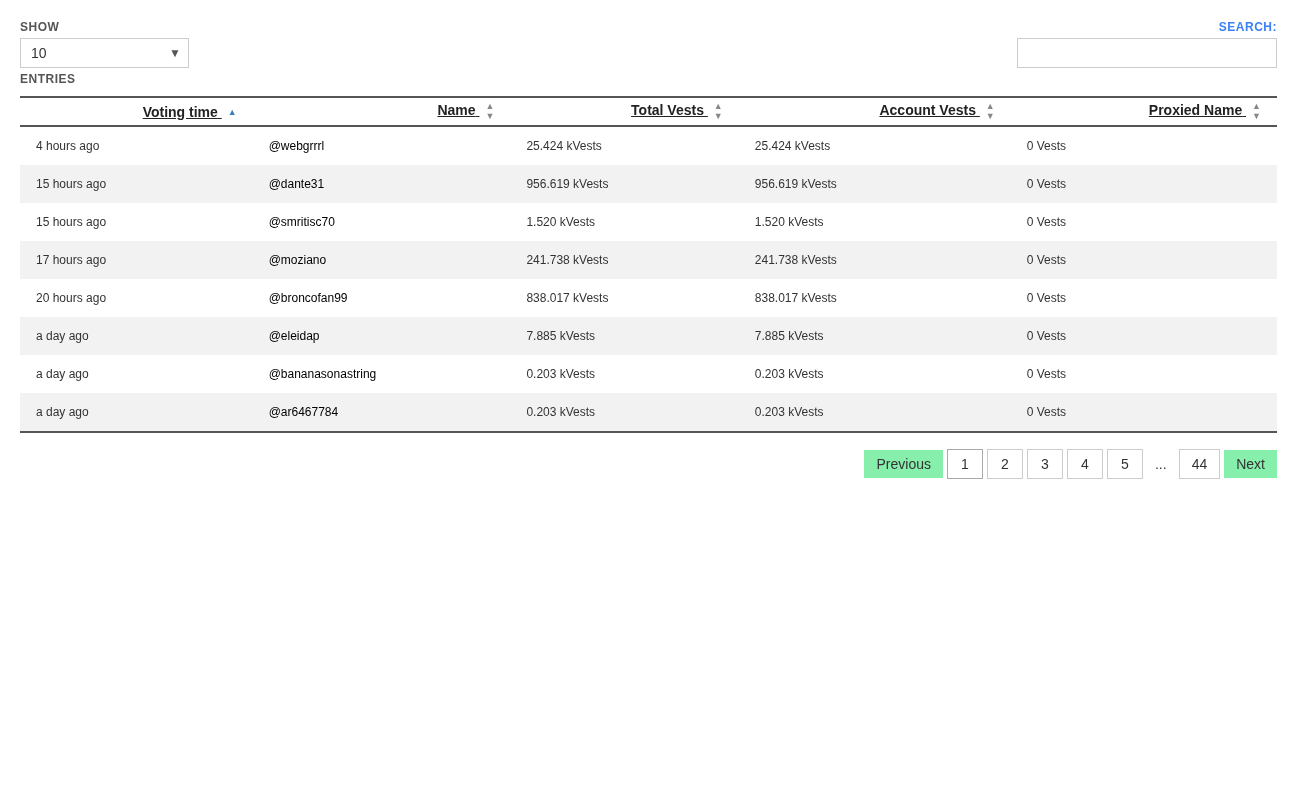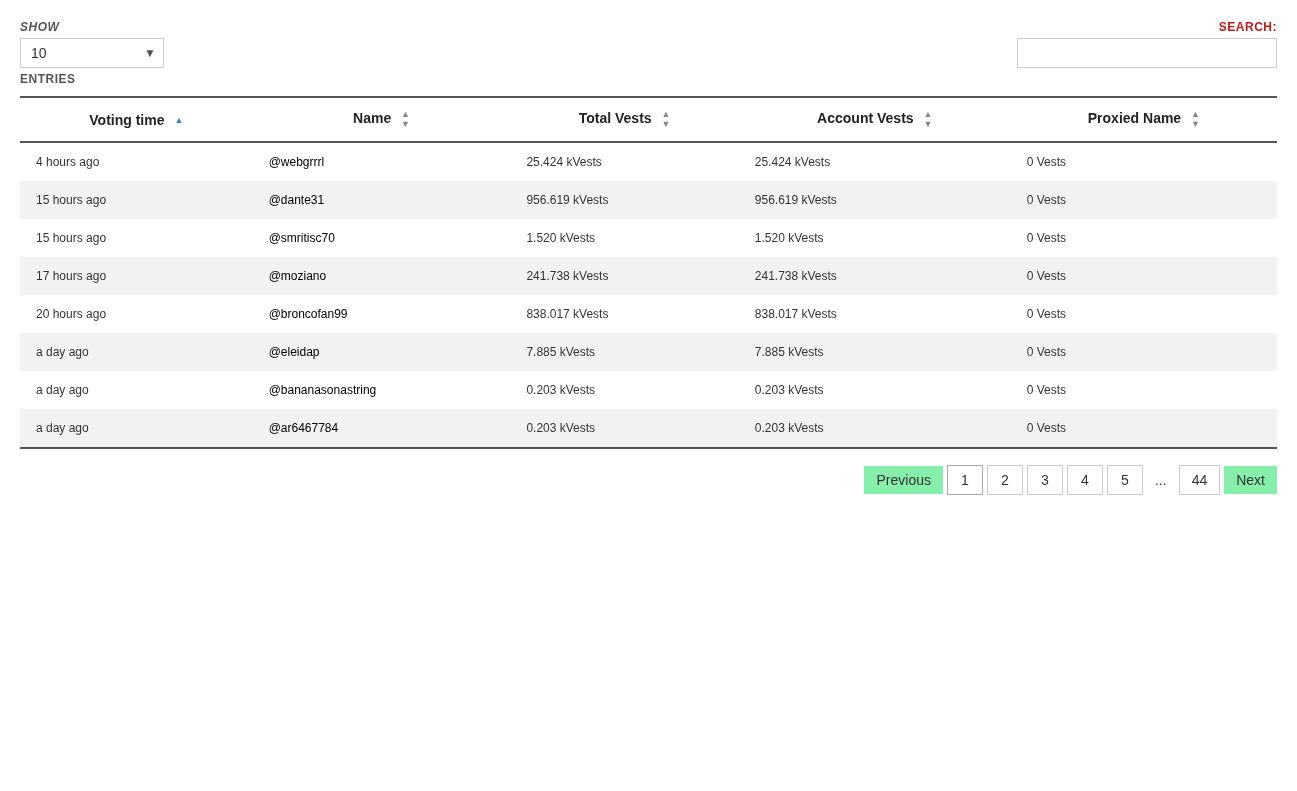--- a/index.html
+++ b/index.html
@@ -16,61 +16,60 @@
       align-items: flex-start;
       margin-bottom: 4px;
     }
     .show-section label {
       font-size: 12px;
       color: #555;
       display: block;
       margin-bottom: 4px;
       font-weight: bold;
       letter-spacing: 0.5px;
-      font-style: italic;
     }
     .show-section .entries-label {
       font-size: 12px;
       color: #555;
       margin-top: 4px;
       font-weight: bold;
       letter-spacing: 0.5px;
     }
     .show-select-wrapper {
       position: relative;
       display: inline-block;
     }
     .show-select {
       appearance: none;
       -webkit-appearance: none;
       border: 1px solid #ccc;
       padding: 6px 30px 6px 10px;
       font-size: 14px;
-      width: 144px;
+      width: 169px;
       background: #fff;
       color: #333;
       cursor: pointer;
     }
     .select-arrow {
       position: absolute;
       right: 8px;
       top: 50%;
       transform: translateY(-50%);
       pointer-events: none;
       color: #555;
       font-size: 12px;
     }
     .search-section {
       display: flex;
       flex-direction: column;
       align-items: flex-end;
     }
     .search-label {
       font-size: 12px;
-      color: #b91c1c;
+      color: #3b82f6;
       font-weight: bold;
       letter-spacing: 0.5px;
       margin-bottom: 4px;
     }
     .search-input {
       border: 1px solid #ccc;
       padding: 6px 10px;
       font-size: 14px;
       width: 260px;
       outline: none;
@@ -78,26 +77,27 @@
     table {
       width: 100%;
       border-collapse: collapse;
       margin-top: 10px;
     }
     thead tr {
       border-top: 2px solid #555;
       border-bottom: 2px solid #555;
     }
     th {
-      padding: 12px 16px;
-      text-align: center;
+      padding: 4px 16px;
+      text-align: right;
       font-weight: bold;
       font-size: 14px;
       color: #222;
       white-space: nowrap;
+      text-decoration: underline;
     }
     th .sort-icons {
       display: inline-flex;
       flex-direction: column;
       margin-left: 6px;
       vertical-align: middle;
       font-size: 9px;
       color: #888;
       line-height: 1;
       gap: 1px;

